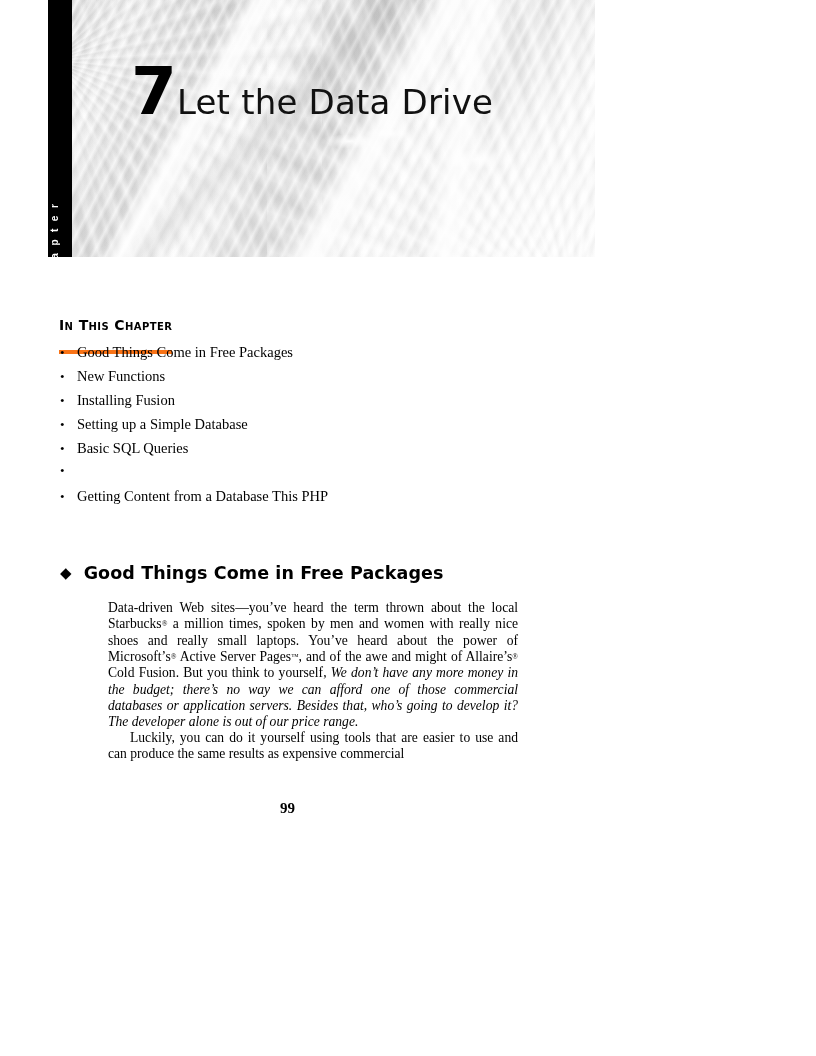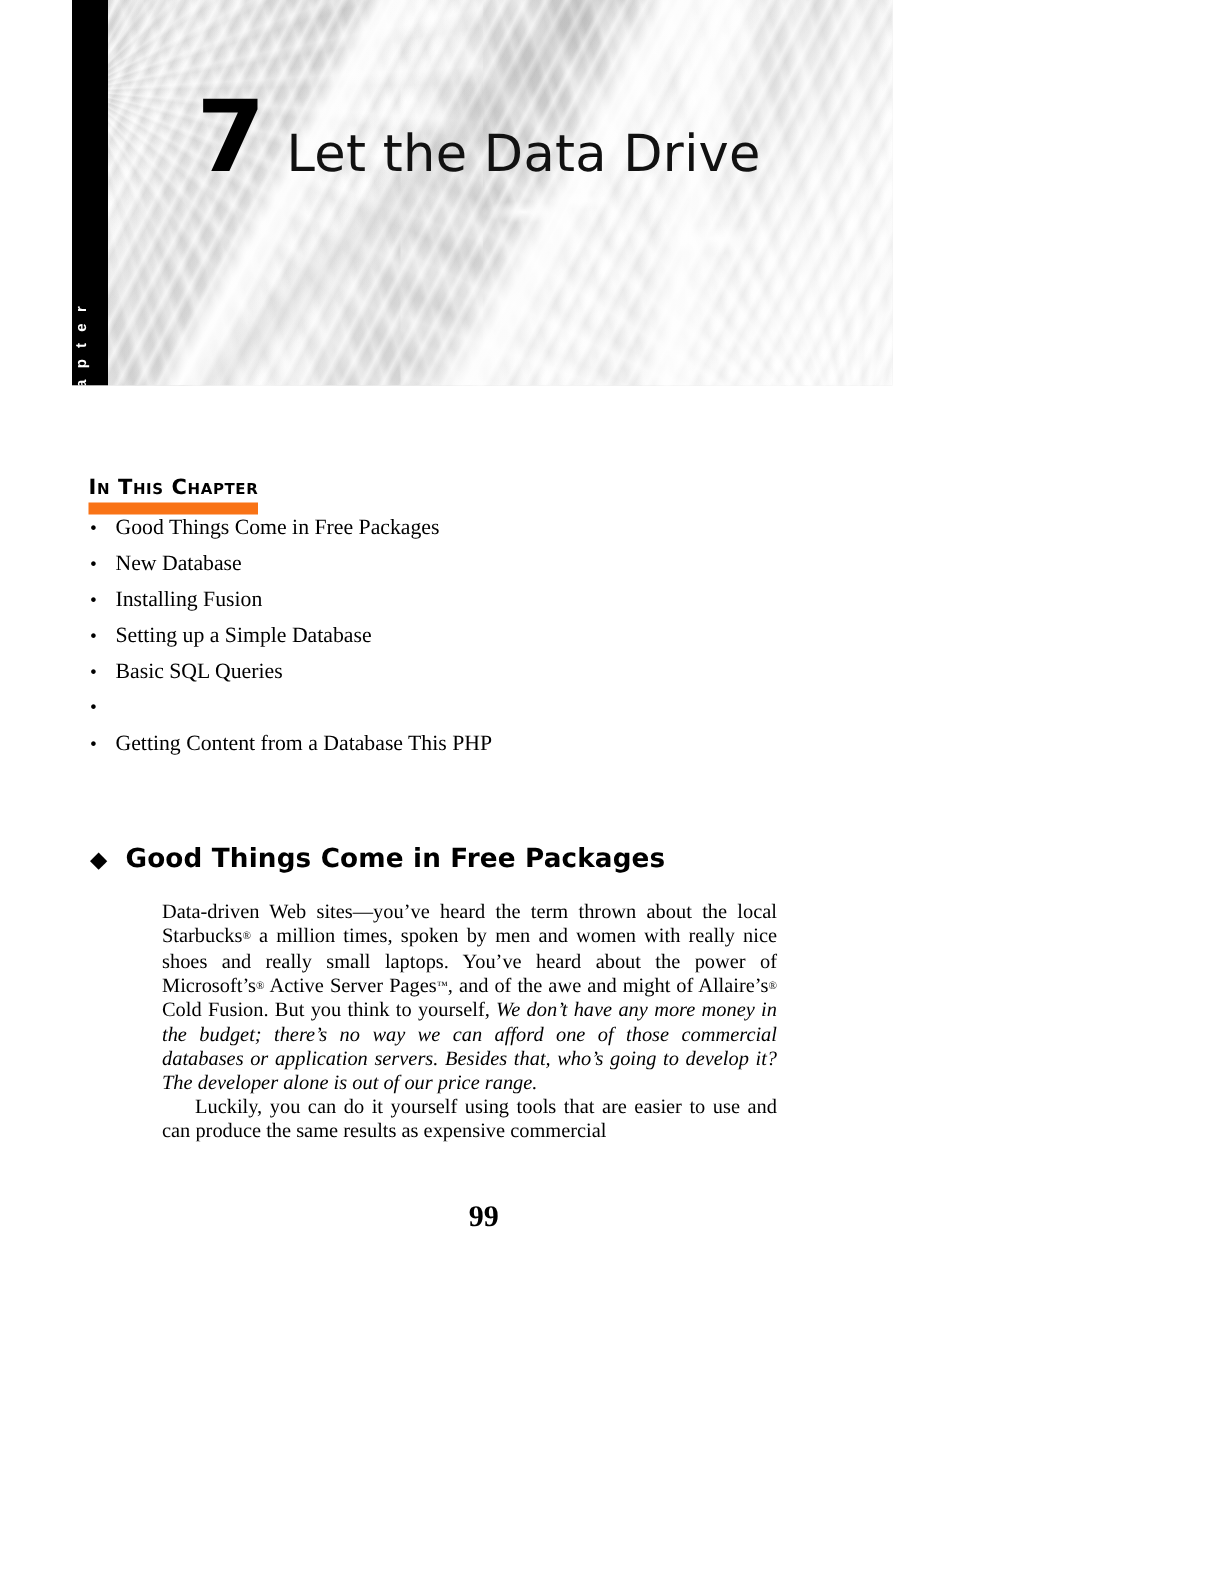--- a/index.html
+++ b/index.html
@@ -131,36 +131,35 @@
     font-size: 66px;
     font-weight: bold;
     line-height: 0.9;
     color: #000000;
   }
   .chapter-title {
     font-family: "DejaVu Sans", sans-serif;
     font-size: 34px;
     font-weight: normal;
     color: #111111;
-    margin-left: 14px;
     letter-spacing: 0.2px;
   }
 
   
   .itc-heading {
     position: absolute;
     left: 59px;
     top: 317px;
     font-family: "DejaVu Sans", sans-serif;
     font-size: 14px;
     font-weight: bold;
     font-variant: small-caps;
     letter-spacing: 0.4px;
-    border-bottom: 8px solid #f97316;
-    padding-bottom: 2px;
+    border-bottom: 4px solid #f97316;
+    padding-bottom: 17px;
     display: inline-block;
   }
 
   .itc-list {
     position: absolute;
     left: 60px;
     top: 344px;
     width: 440px;
     list-style: none;
     margin: 0;
@@ -225,28 +224,27 @@
   }
   .tm {
     font-size: 7.5px;
     vertical-align: 0.30em;
     letter-spacing: 0;
   }
 
   
   .folio {
     position: absolute;
-    left: 11px;
+    left: 0;
     top: 800px;
     width: 575px;
     text-align: center;
     font-family: "Liberation Serif", serif;
-    font-size: 20px;
-    font-weight: bold;
-    padding-left: 24px;
+    font-size: 15px;
+    font-weight: bold;
   }
 </style>
 </head>
 <body>
 
 <div class="chapter-banner">
   <div class="banner-texture"></div>
   <div class="banner-swirl-a"></div>
   <div class="banner-swirl-b"></div>
   <div class="banner-streak"></div>
@@ -264,21 +262,21 @@
 
 <div class="itc-heading">In This Chapter</div>
 
 <ul class="itc-list">
   <li class="itc-item">
     <span class="itc-bullet">•</span>
     <span class="itc-label">Good Things Come in Free Packages</span>
   </li>
   <li class="itc-item">
     <span class="itc-bullet">•</span>
-    <span class="itc-label">New Database</span>
+    <span class="itc-label">New Functions</span>
   </li>
   <li class="itc-item">
     <span class="itc-bullet">•</span>
     <span class="itc-label">Installing Fusion</span>
   </li>
   <li class="itc-item">
     <span class="itc-bullet">•</span>
     <span class="itc-label">Setting up a Simple Database</span>
   </li>
   <li class="itc-item">

